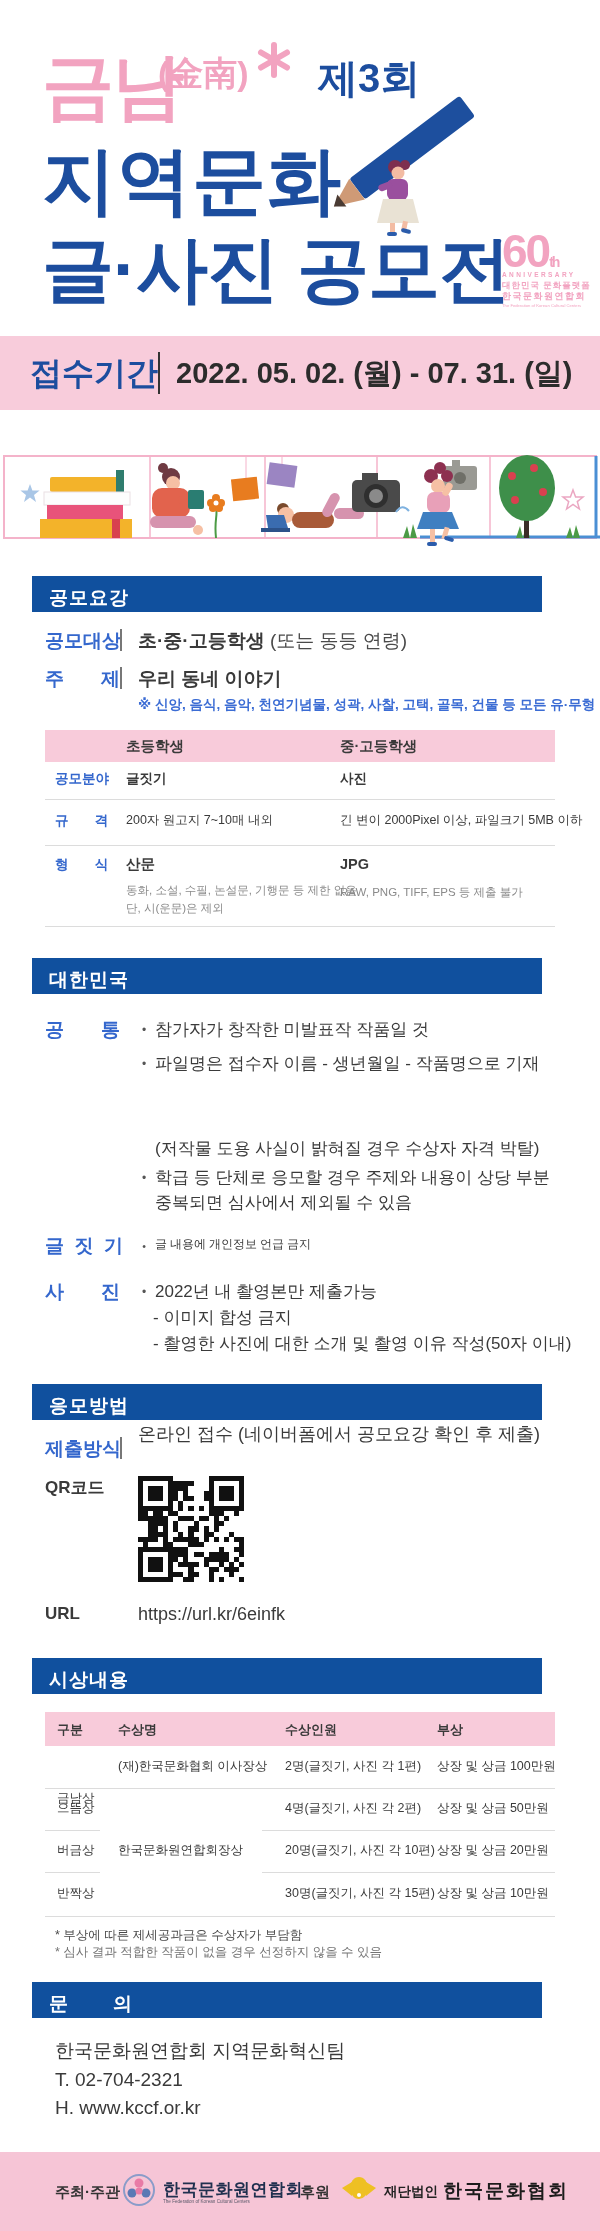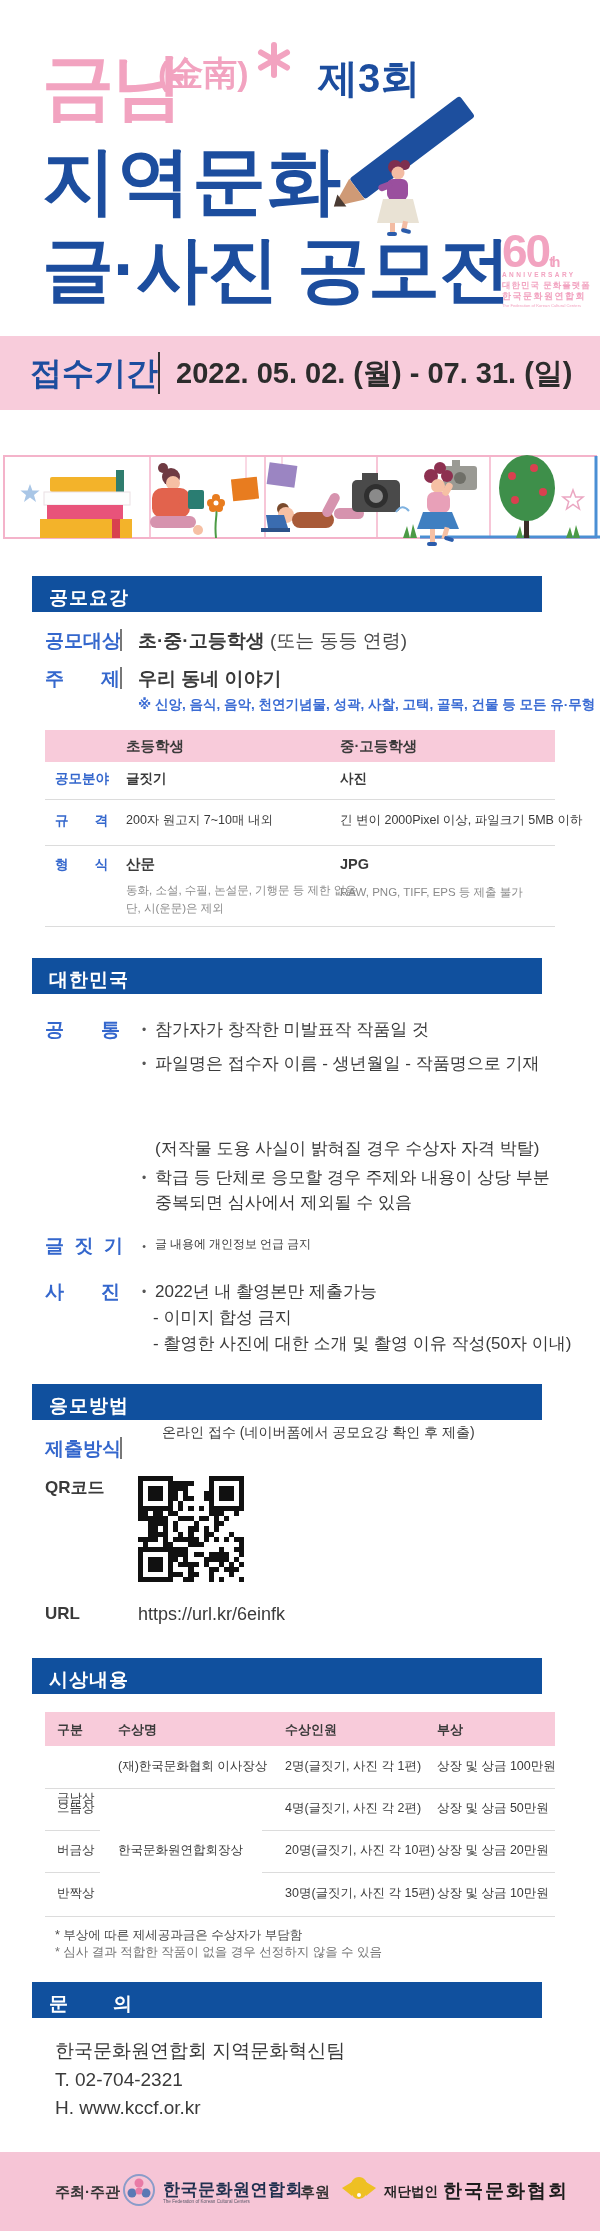--- a/index.html
+++ b/index.html
@@ -207,21 +207,21 @@
   <span class="blt dark" style="left:142px;top:1283px;font-size:17px;">2022년 내 촬영본만 제출가능</span>
   <span class="t dark" style="left:153px;top:1309px;font-size:17px;">- 이미지 합성 금지</span>
   <span class="t dark" style="left:153px;top:1335px;font-size:17px;">- 촬영한 사진에 대한 소개 및 촬영 이유 작성(50자 이내)</span>
 
   <div class="bar" style="top:1384px;">
     <span>응모방법</span>
   </div>
 
   <span class="t lbl-blue" style="left:45px;top:1439px;font-size:19px;">제출방식</span>
   <span class="vline" style="left:120px;top:1437px;height:22px;background:#777;width:1.5px;"></span>
-  <span class="t dark" style="left:138px;top:1425px;font-size:14px;margin-left:24px;">온라인 접수 (네이버폼에서 공모요강 확인 후 제출)</span>
+  <span class="t dark" style="left:138px;top:1425px;font-size:18px;">온라인 접수 (네이버폼에서 공모요강 확인 후 제출)</span>
 
   <span class="t dark" style="left:45px;top:1479px;font-size:17px;font-weight:bold;">QR코드</span>
   <span style="position:absolute;left:138px;top:1476px;">
     <svg id="qr-svg" width="106" height="106" viewBox="0 0 21 21" shape-rendering="crispEdges">
         <rect x="7" y="1" width="1" height="1" fill="#111"></rect>
         <rect x="8" y="1" width="1" height="1" fill="#111"></rect>
         <rect x="9" y="1" width="1" height="1" fill="#111"></rect>
         <rect x="10" y="1" width="1" height="1" fill="#111"></rect>
         <rect x="7" y="2" width="1" height="1" fill="#111"></rect>
         <rect x="8" y="2" width="1" height="1" fill="#111"></rect>

